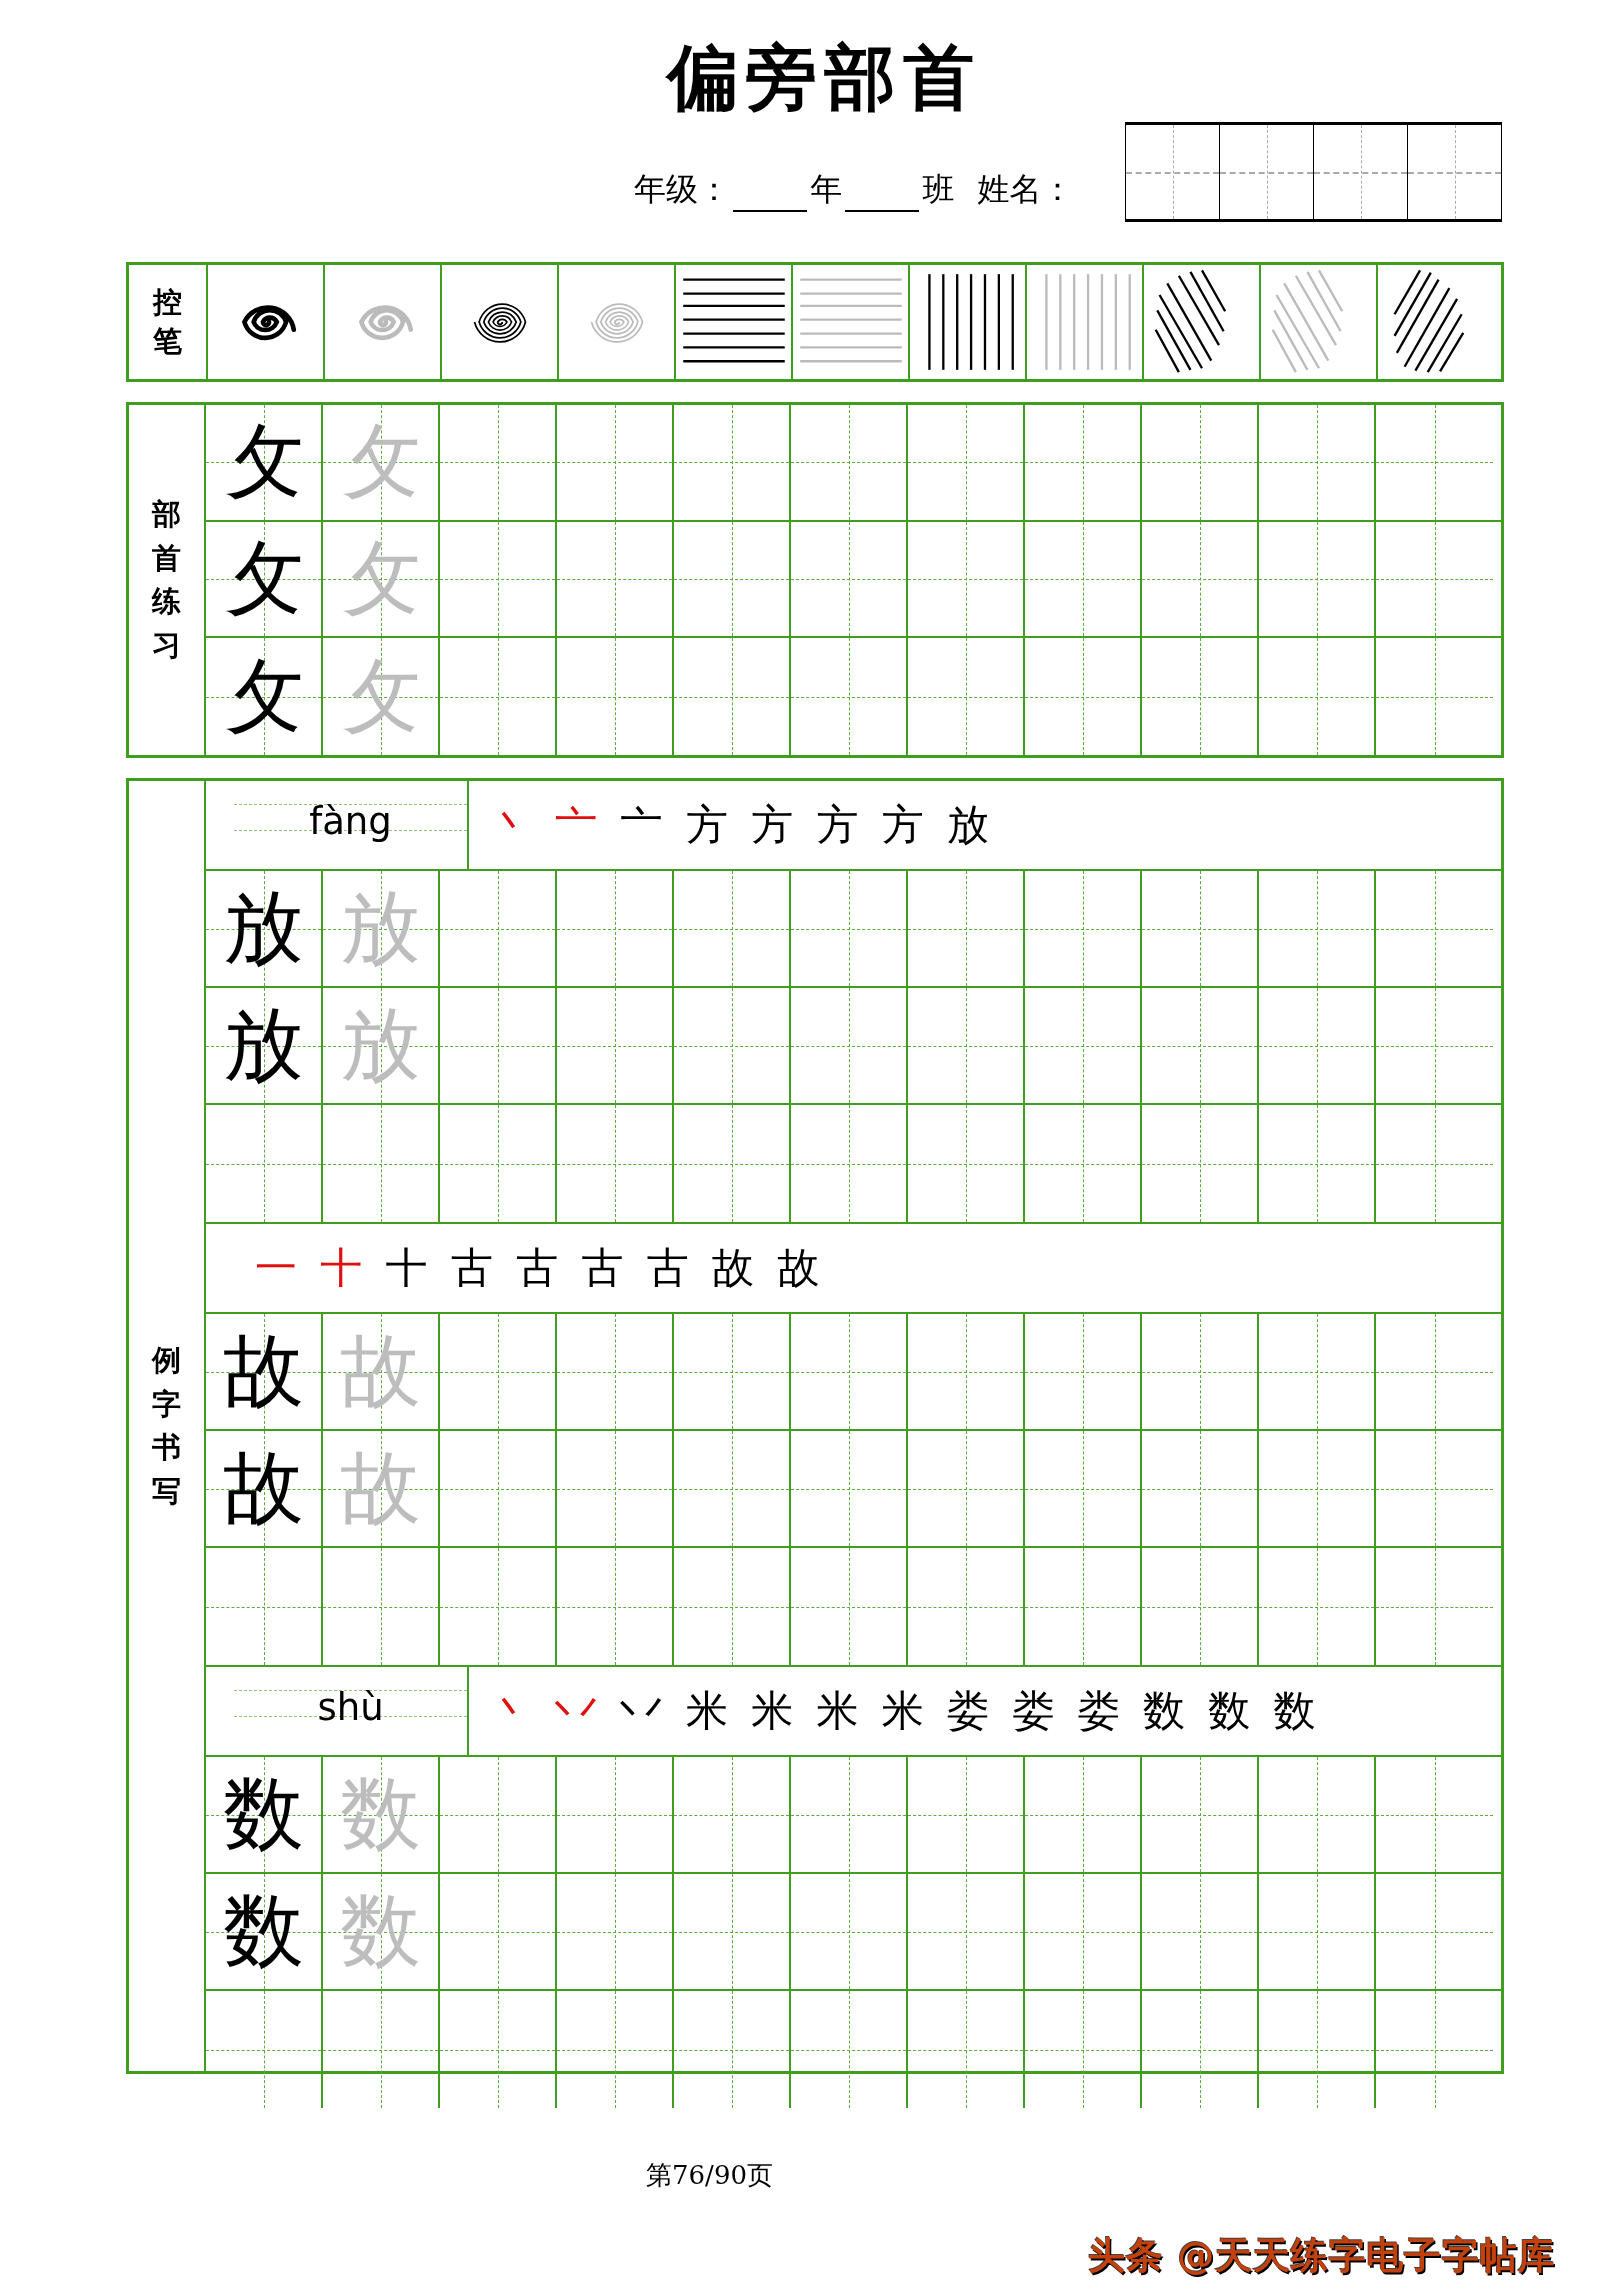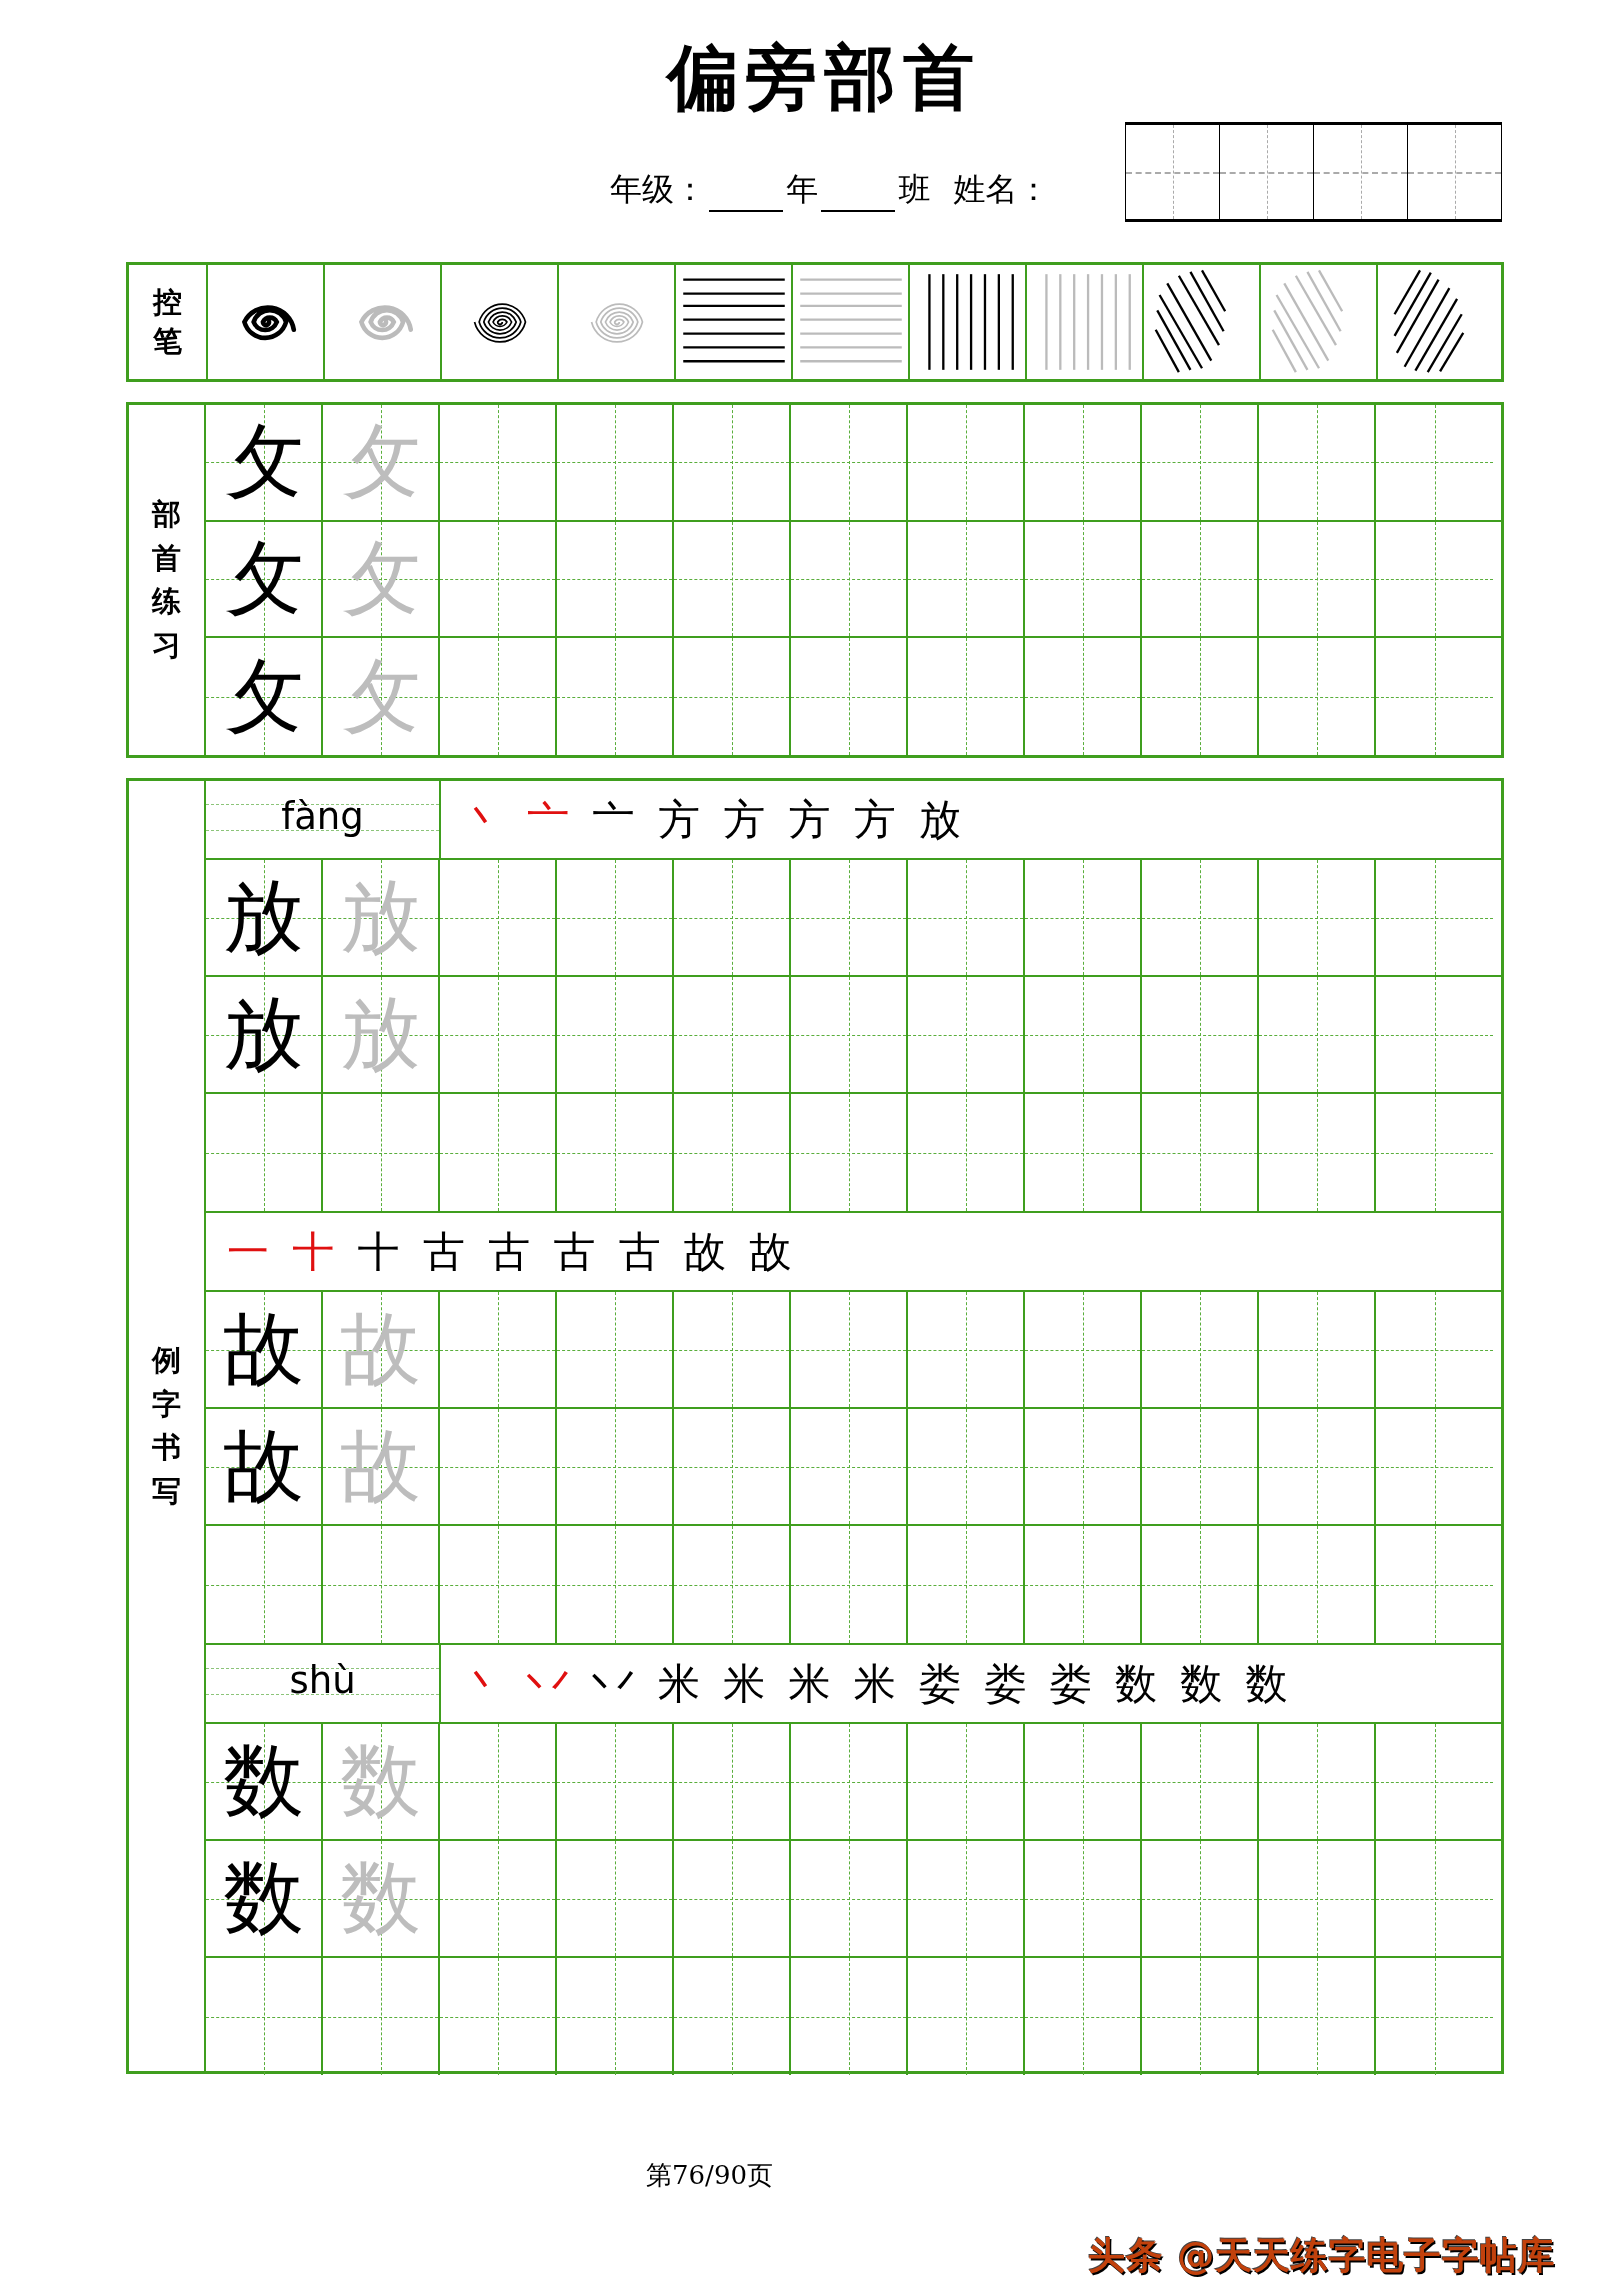--- a/index.html
+++ b/index.html
@@ -1,21 +1,21 @@
 <!DOCTYPE html>
 <html style="font-size:12.4px"><head>
 <meta charset="utf-8">
 <style>
   html, body { margin: 0; padding: 0; background: #ffffff; }
   body { width: 1623px; height: 2295px; position: relative; overflow: hidden;
          font-family: "DejaVu Serif", serif; color: #000; }
   .abs { position: absolute; }
   .title { left: 0; width: 1623px; top: 31px; text-align: center; font-size: 71px;
            font-weight: bold; letter-spacing: 7.7px; font-family: "DejaVu Serif", serif; margin-left: 13px; }
-  .grade-line { left: 610px; top: 168px; font-size: 32px; white-space: nowrap;
+  .grade-line { left: 634px; top: 168px; font-size: 32px; white-space: nowrap;
                 font-family: "DejaVu Serif", serif; display: flex; align-items: flex-end; }
   .blank { display: inline-block; width: 74px; border-bottom: 2.3px solid #000; height: 31px; margin: 0 3.1px; }
   .name-box { left: 1125px; top: 122px; width: 377px; height: 94px;
               border-top: 3.1px solid #000; border-bottom: 3.1px solid #000; display: flex; }
   .name-cell { flex: 1; position: relative; border-left: 1.5px solid #000; }
   .name-cell:last-child { border-right: 1.5px solid #000; }
   .name-cell::before { content: ""; position: absolute; left: 50%; top: 0; bottom: 0;
                        border-left: 1.5px dashed #aaa; }
   .name-cell::after { content: ""; position: absolute; top: 50%; left: 0; right: 0;
                       border-top: 2.3px dashed #aaa; }
@@ -36,21 +36,21 @@
   .tz-row:last-child { border-bottom: none; }
   .tz-cell { width: 117px; position: relative; border-right: 2.3px solid #3f9e1e; box-sizing: border-box;
              display: flex; align-items: center; justify-content: center; font-size: 80px; }
   .tz-cell:last-child { border-right: none; }
   .tz-cell::before { content: ""; position: absolute; left: 50%; top: 0; bottom: 0; border-left: 1.5px dashed #5aae3c; }
   .tz-cell::after { content: ""; position: absolute; top: 50%; left: 0; right: 0; border-top: 1.5px dashed #5aae3c; }
   .tz-cell span { position: relative; z-index: 1; font-family: "DejaVu Serif", serif; }
   .model { color: #000; }
   .trace { color: #bdbdbd; }
 
-  .py-row { display: flex; height: 79px; border-bottom: 2.3px solid #3f9e1e; box-sizing: border-box; }
+  .py-row { display: flex; height: 90px; border-bottom: 2.3px solid #3f9e1e; box-sizing: border-box; padding-left: 28px; }
   .py-cell { width: 235px; border-right: 2.3px solid #3f9e1e; box-sizing: border-box; position: relative;
              display: flex; align-items: center; justify-content: center; font-family: "DejaVu Sans", sans-serif;
              font-size: 37px; }
   .py-cell::before { content: ""; position: absolute; left: 0; right: 0; top: 23px; border-top: 1.5px dashed #8cc47a; }
   .py-cell::after { content: ""; position: absolute; left: 0; right: 0; top: 49px; border-top: 1.5px dashed #8cc47a; }
   .py-cell span { position: relative; z-index: 1; margin-top: -6.2px; }
   .stroke-strip { flex: 1; display: flex; align-items: center; padding-left: 14px; gap: 9.3px;
                   font-size: 42px; font-family: "DejaVu Sans", sans-serif; }
   .stroke-strip .st { width: 56px; text-align: center; color: #000; }
   .group { border-bottom: 2.3px solid #3f9e1e; }

